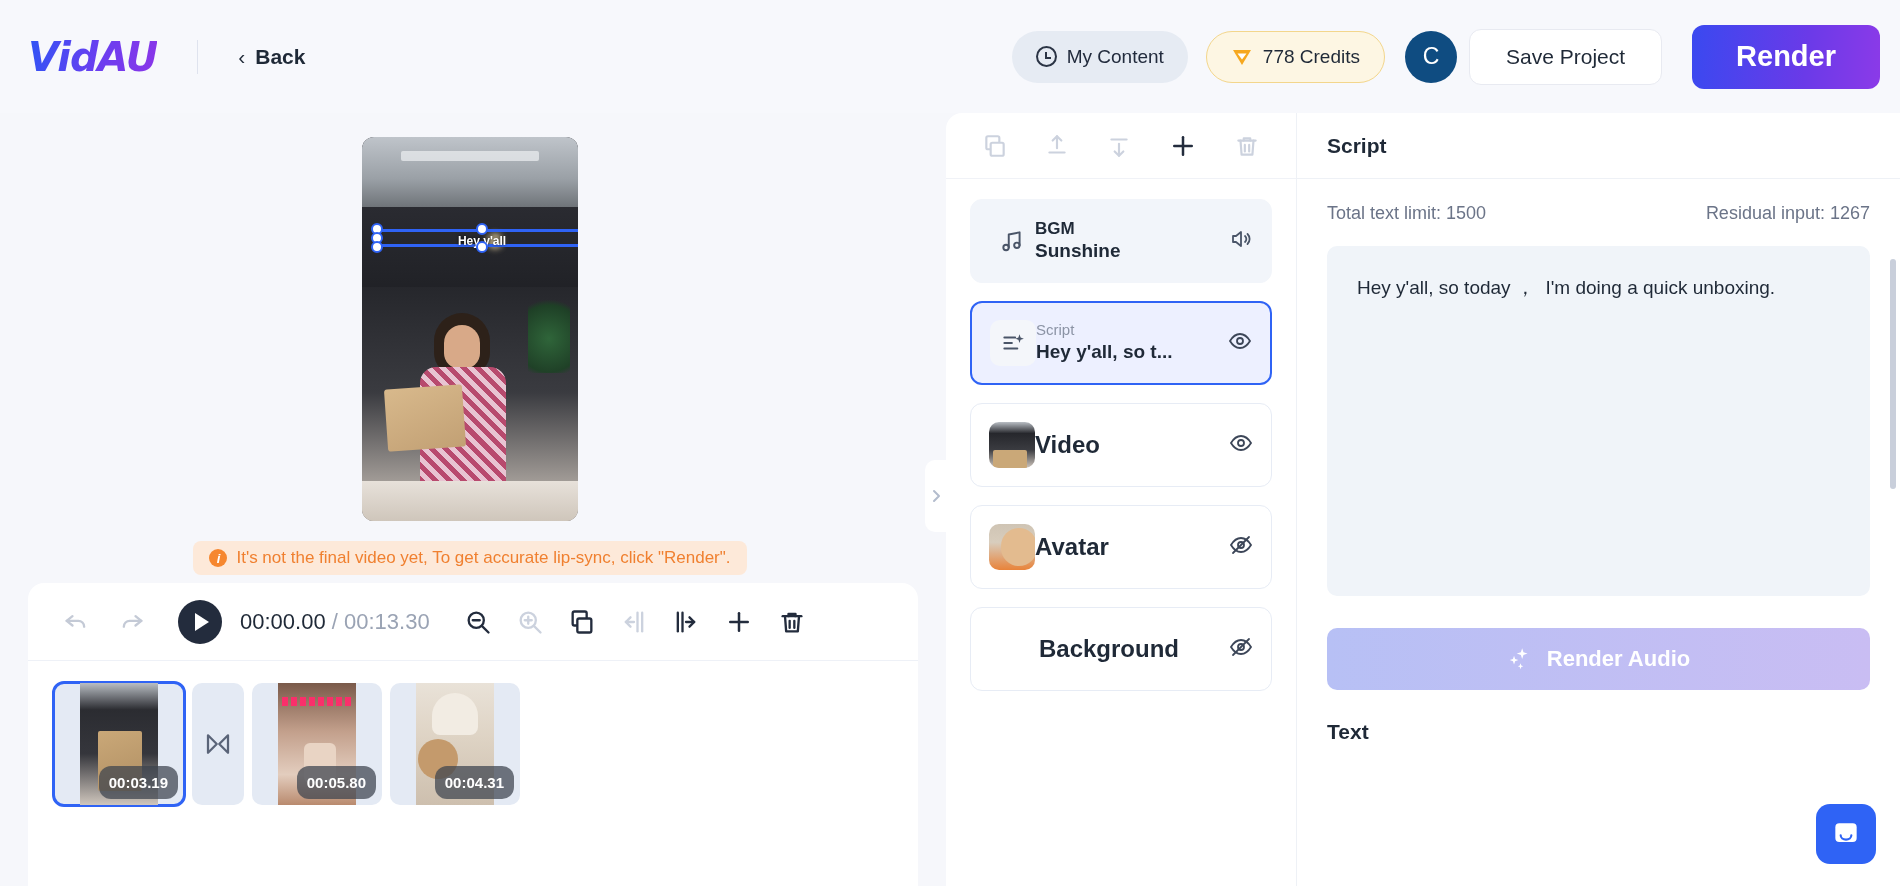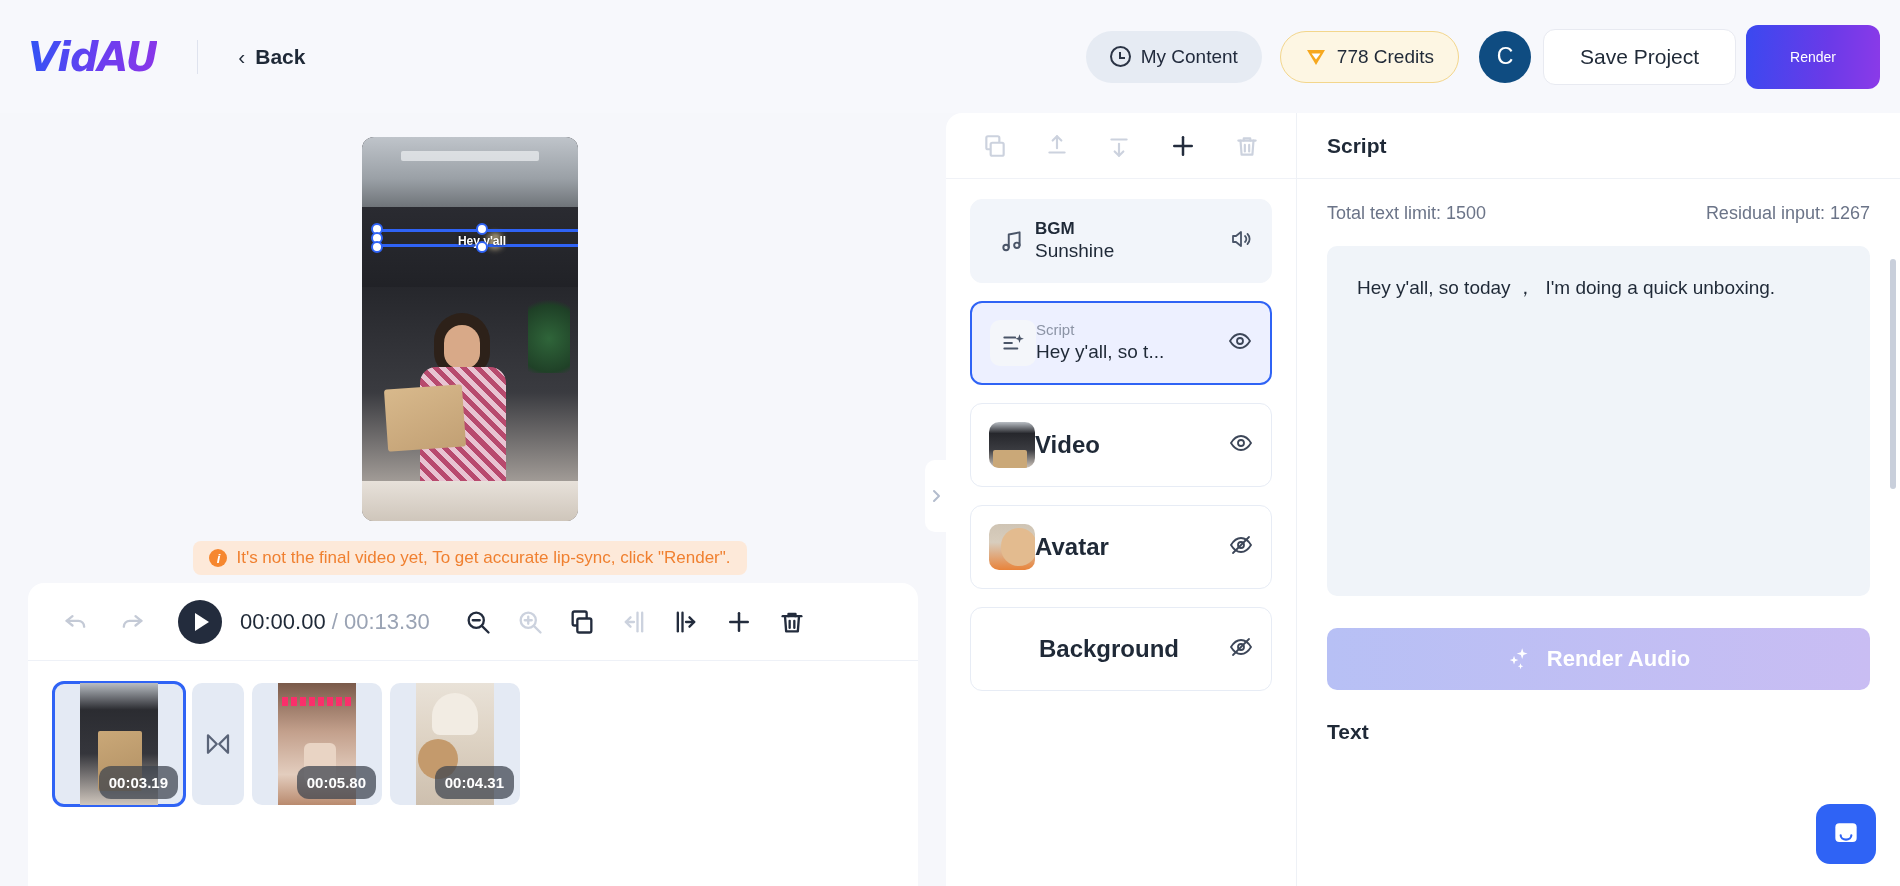--- a/index.html
+++ b/index.html
@@ -71,24 +71,24 @@
     display: flex; align-items: center; justify-content: center;
     font-size: 23px; font-weight: 500; margin-left: 20px; cursor: pointer;
   }
   .save-btn {
     height: 56px; padding: 0 36px; margin-left: 12px;
     background: #fff; border: 1px solid #e8eaf1; border-radius: 12px;
     font-size: 21px; color: #1f2937; cursor: pointer;
     display: flex; align-items: center;
   }
   .render-btn {
-    height: 64px; padding: 0 44px; margin-left: 10px;
+    height: 64px; padding: 0 44px; margin-left: 30px;
     border-radius: 12px; border: none;
     background: linear-gradient(95deg, #3a49f0 0%, #6a3ae8 60%, #8b3ae8 100%);
-    color: #fff; font-size: 14px; font-weight: 400; cursor: pointer;
+    color: #fff; font-size: 29px; font-weight: 700; cursor: pointer;
     display: flex; align-items: center;
   }
 
   
   .left-col {
     position: absolute; left: 0; top: 113px; width: 940px; height: 773px;
   }
   .preview-wrap {
     position: absolute; left: 0; top: 0; width: 940px; height: 470px;
     display: flex; flex-direction: column; align-items: center;
@@ -277,21 +277,21 @@
   .layer.bgm { background: #f2f5fa; border-color: #f2f5fa; }
   .layer.active { background:#edf0ff; border: 2px solid #2f63f5; }
   .layer-ico-box {
     width: 46px; height: 46px; border-radius: 10px; background:#f4f6fa;
     display:flex; align-items:center; justify-content:center; flex:none;
   }
   .layer-thumb { width: 46px; height: 46px; border-radius: 10px; overflow:hidden;
     position: relative; flex:none; }
   .layer-txt { flex: 1; min-width: 0; }
   .layer-sub { font-size: 15px; color:#8b93a5; line-height: 1.25; }
-  .layer-strong { font-size: 19px; font-weight: 400; color:#1f2937; line-height: 1.3;
+  .layer-strong { font-size: 19px; font-weight: 700; color:#1f2937; line-height: 1.3;
     white-space: nowrap; overflow: hidden; text-overflow: ellipsis; }
   .layer-title-only { font-size: 24px; font-weight: 700; color:#1f2937; }
   .eye { flex:none; cursor:pointer; }
 
   
   .script-panel {
     position: absolute; left: 1296px; top: 113px; width: 604px; height: 773px;
     background:#fff; border-left: 1px solid #eef1f6;
   }
   .sp-head { height: 66px; display:flex; align-items:center; padding: 0 30px;

